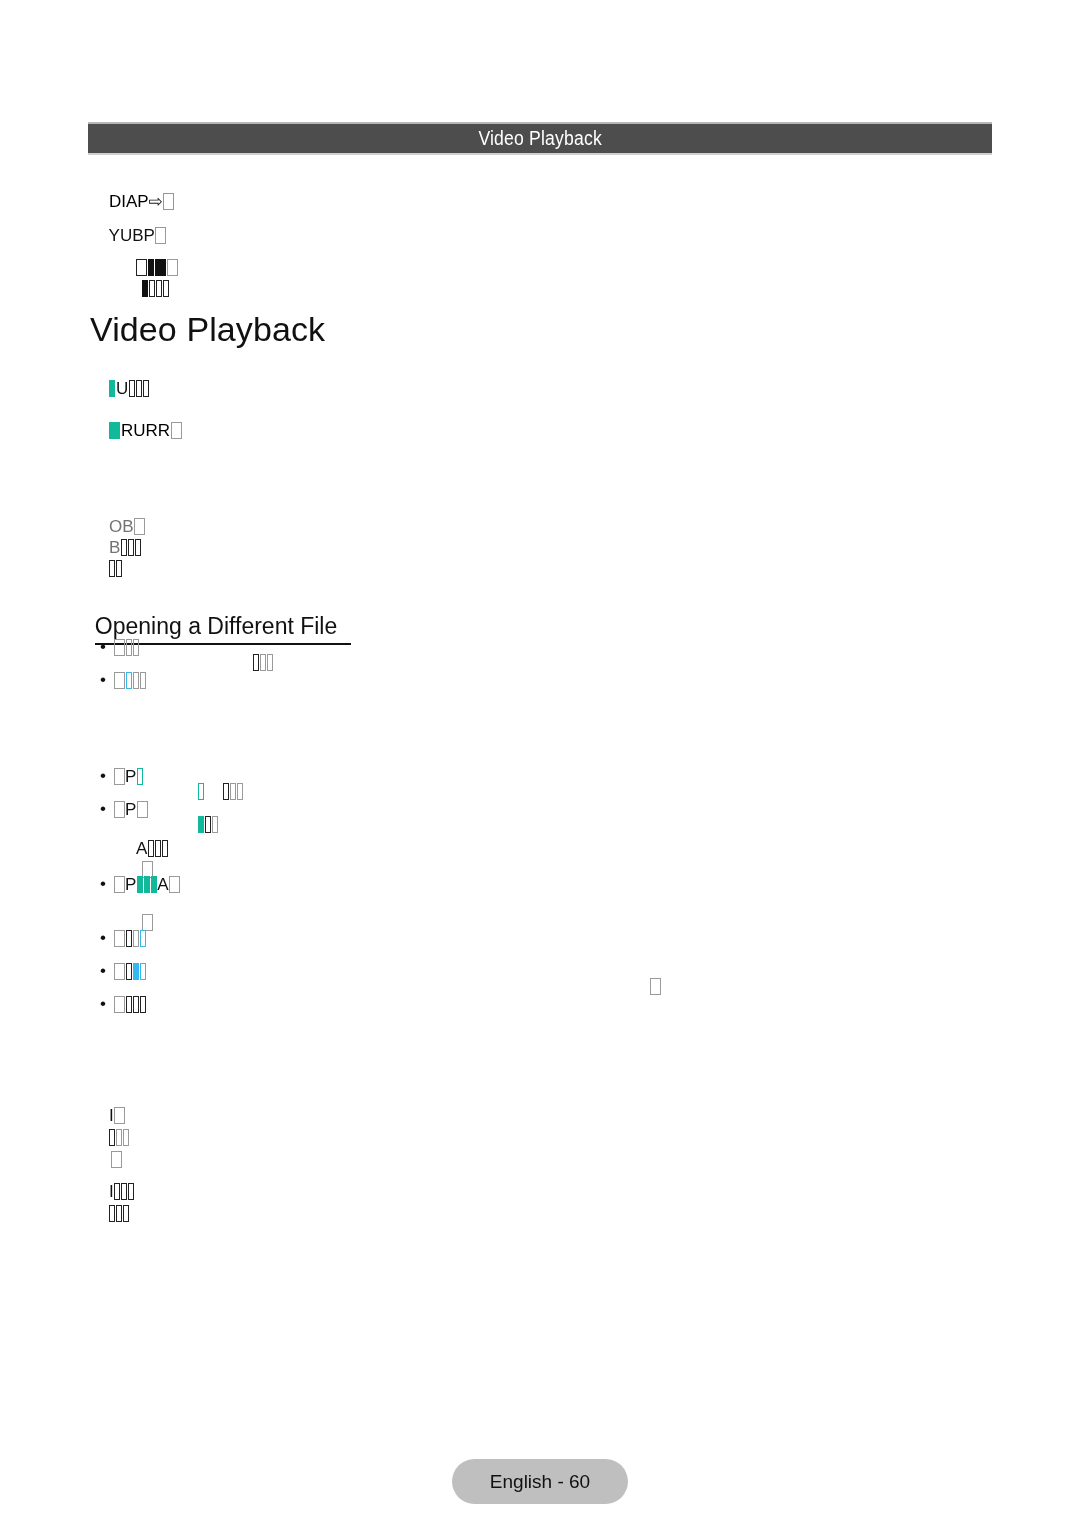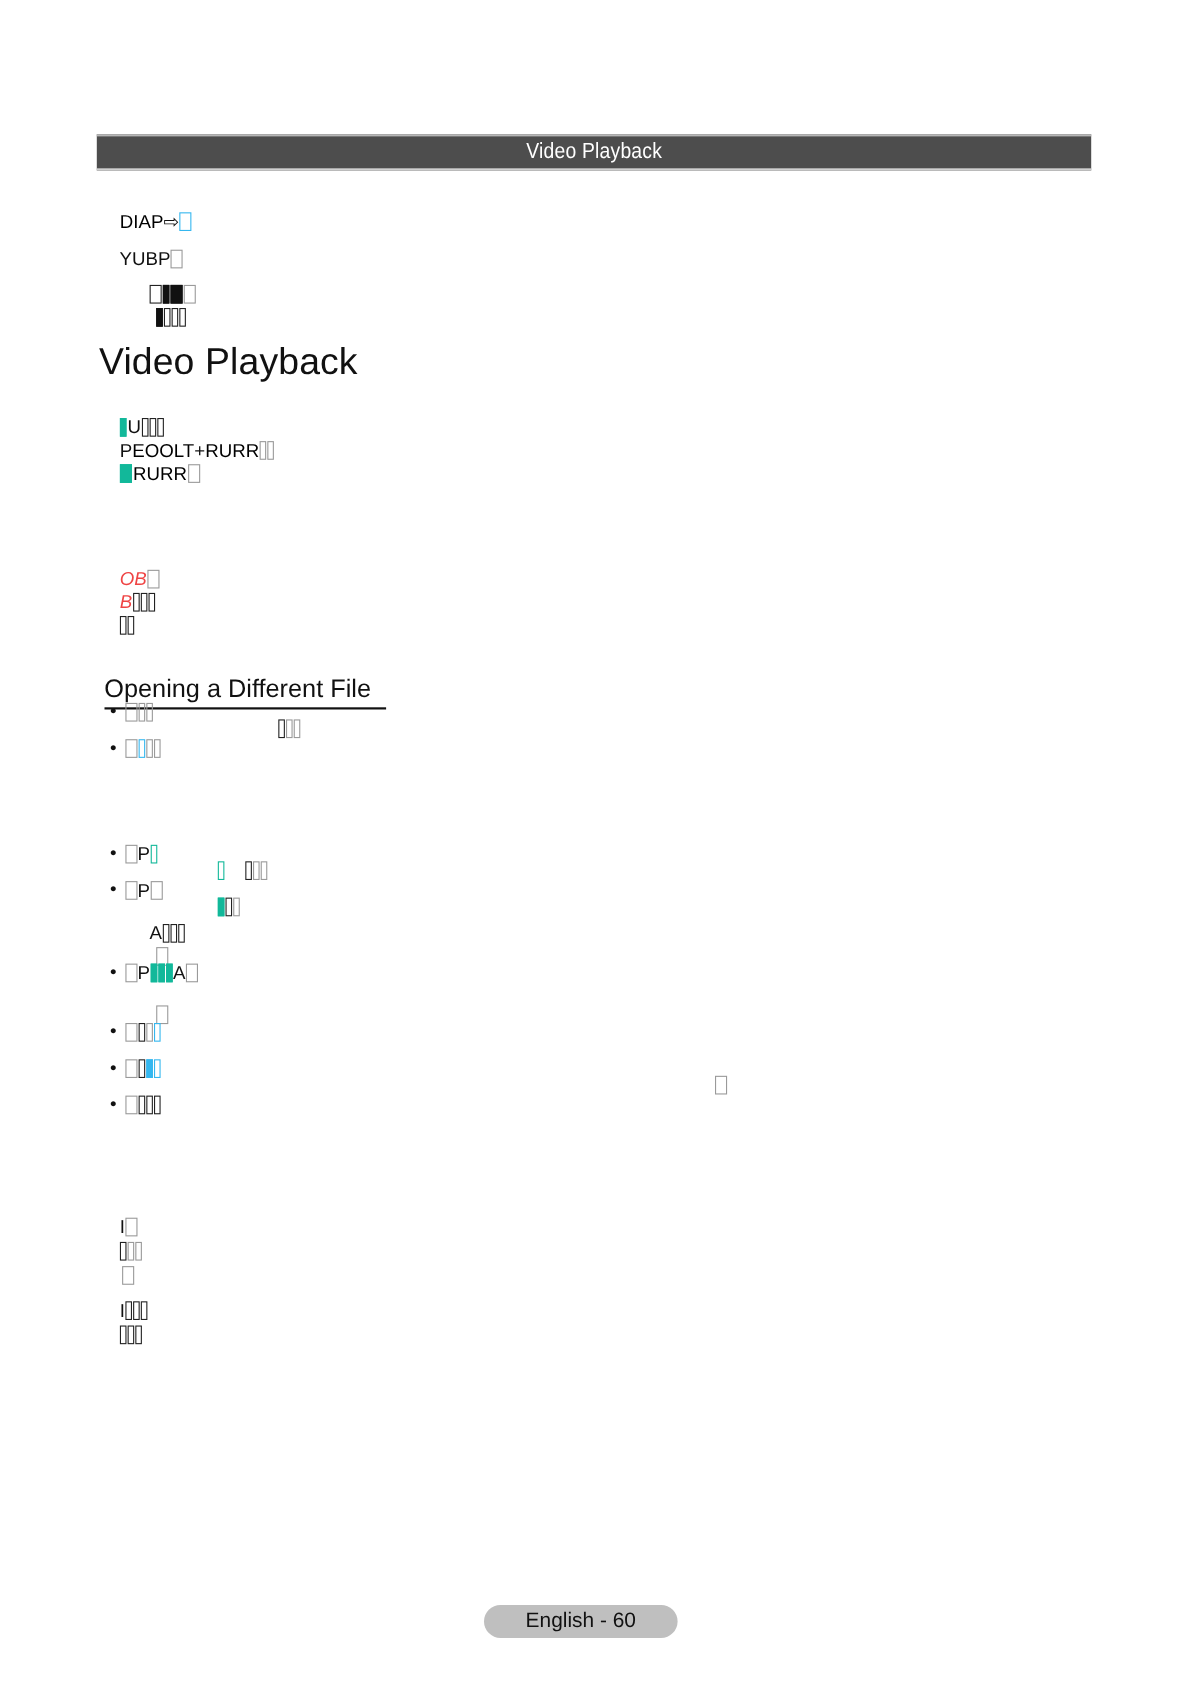--- a/index.html
+++ b/index.html
@@ -63,21 +63,21 @@
   }
   .tofu.dark { border-color: #222222; }
   .tofu.solid { background: #111111; border-color: #111111; }
   .tofu.teal { border-color: #12b89a; }
   .tofu.teal-solid { background: #12b89a; border-color: #12b89a; }
   .tofu.blue { border-color: #35b7ef; }
   .tofu.blue-solid { background: #35b7ef; border-color: #35b7ef; }
   .tofu.narrow { width: 6px; }
 
   .teal { color: #000000; }
-  .blue { color: #ef4444; font-style: italic; }
+  .blue { color: #737373; }
   .blk { color: #111111; }
 
   
   .h1 {
     font-size: 34px;
     color: #111111;
     letter-spacing: 0.1px;
   }
   .h2 {
     font-size: 23px;
@@ -104,24 +104,24 @@
     width: 13px;
     flex: 0 0 13px;
     color: #111111;
     font-size: 17px;
     line-height: 1.0;
   }
 
   
   .footer-pill {
     position: absolute;
-    left: 440px;
+    left: 452px;
     top: 1459px;
     width: 176px;
-    height: 30px;
+    height: 45px;
     background: #bfbfbf;
     border-radius: 23px;
     display: flex;
     align-items: center;
     justify-content: center;
   }
   .footer-pill-label {
     font-size: 19px;
     color: #111111;
   }
@@ -148,23 +148,20 @@
   </div>
   <div class="t" style="left:124px; top:264px;">
     <span class="tofu solid narrow"></span><span class="tofu dark narrow"></span><span class="tofu dark narrow"></span><span class="tofu dark narrow"></span>
   </div>
 
   <div class="t h1" style="left:90px; top:312px;">Video Playback</div>
 
   <div class="t body" style="left:90px; top:363px;">
     <span class="tofu teal-solid narrow"></span><span class="blk">U</span><span class="tofu dark narrow"></span><span class="tofu dark narrow"></span><span class="tofu dark narrow"></span>
   </div>
-  <div class="t body" style="left:90px; top:384px;">
-    <span class="blk">P</span><span class="teal">EOOLT</span><span class="blk">+</span><span class="teal">RURR</span><span class="tofu narrow"></span><span class="tofu narrow"></span>
-  </div>
   <div class="t body" style="left:90px; top:405px;">
     <span class="tofu teal-solid"></span><span class="teal">RURR</span><span class="tofu"></span>
   </div>
 
   <div class="t body" style="left:90px; top:501px;">
     <span class="blue">OB</span><span class="tofu"></span>
   </div>
   <div class="t body" style="left:90px; top:522px;">
     <span class="blue">B</span><span class="tofu dark narrow"></span><span class="tofu dark narrow"></span><span class="tofu dark narrow"></span>
   </div>

